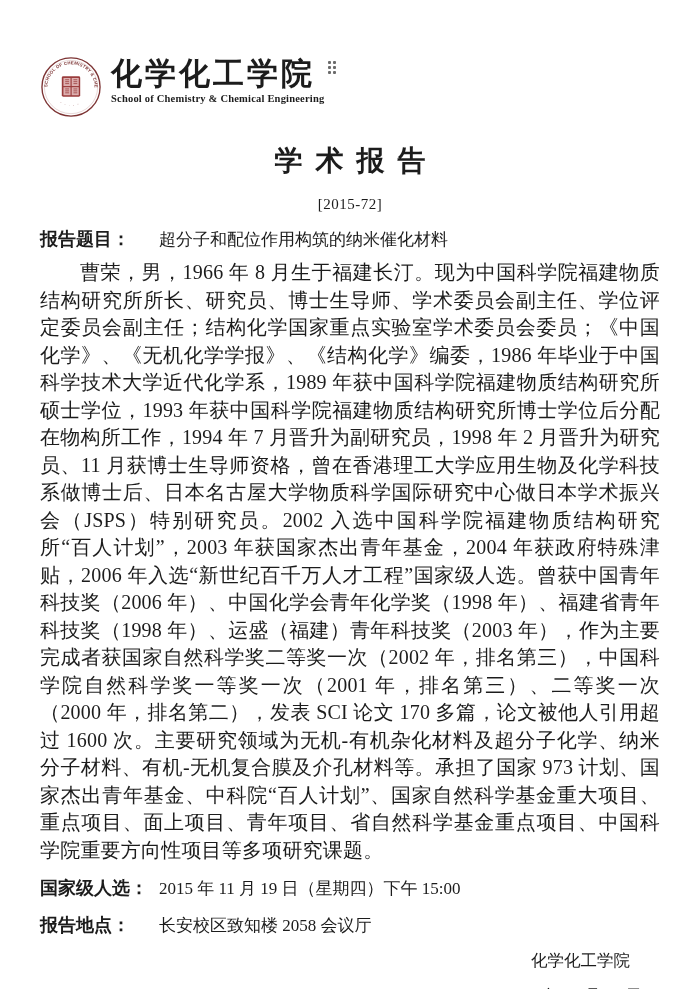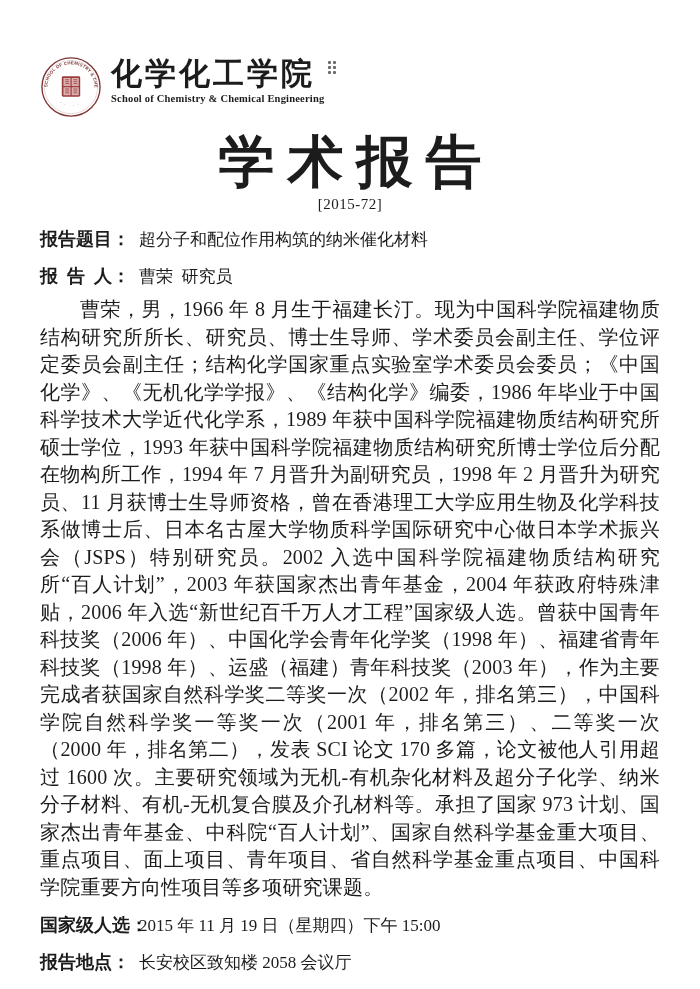--- a/index.html
+++ b/index.html
@@ -19,26 +19,26 @@
   }
   .logo-en{
     font-size:10.5px;font-weight:bold;letter-spacing:0.2px;margin-top:1px;
     font-family:"Liberation Serif",serif;white-space:nowrap;
   }
   .sig-mark{margin:6px 0 0 4px;display:grid;grid-template-columns:3px 3px;grid-gap:2px;}
   .sig-mark i{display:block;width:3px;height:3px;background:#6b6b6b;border-radius:1px;}
   
   .doc-title{
     margin:13px 0 0;text-align:center;font-weight:bold;
-    font-size:56px;line-height:50px;letter-spacing:13px;padding-left:13px;
+    font-size:28px;line-height:50px;letter-spacing:13px;padding-left:13px;
     font-family:"DejaVu Serif","Liberation Serif",serif;
   }
   .ref-no{text-align:center;font-size:15px;line-height:22px;margin-top:7px;letter-spacing:0.5px;}
   
-  .field-row{display:flex;margin-top:12px;line-height:25px;align-items:center;}
+  .field-row{display:flex;margin-top:12px;line-height:25px;align-items:center;gap:20px;}
   .field-label{
     font-family:"Liberation Sans","DejaVu Sans",sans-serif;
     font-weight:bold;font-size:18px;width:99px;flex:none;white-space:pre;
   }
   .field-value{font-size:17px;}
   .affiliation-row{margin:10px 0 0 99px;font-size:17px;line-height:25px;}
   .intro-row{margin-top:15px;}
   
   .intro-text{
     margin:7px 0 0;font-size:20px;line-height:27.5px;
@@ -92,24 +92,20 @@
   </header>
 
   <h1 class="doc-title">学术报告</h1>
   <div class="ref-no">[2015-72]</div>
 
   <div class="field-row">
     <span class="field-label">报告题目：</span>
     <span class="field-value">超分子和配位作用构筑的纳米催化材料</span>
   </div>
 
-  <div class="field-row">
-    <span class="field-label">报 告 人：</span>
-    <span class="field-value">曹荣 研究员</span>
-  </div>
 
   <p class="intro-text">曹荣，男，1966 年 8 月生于福建长汀。现为中国科学院福建物质结构研究所所长、研究员、博士生导师、学术委员会副主任、学位评定委员会副主任；结构化学国家重点实验室学术委员会委员；《中国化学》、《无机化学学报》、《结构化学》编委，1986 年毕业于中国科学技术大学近代化学系，1989 年获中国科学院福建物质结构研究所硕士学位，1993 年获中国科学院福建物质结构研究所博士学位后分配在物构所工作，1994 年 7 月晋升为副研究员，1998 年 2 月晋升为研究员、11 月获博士生导师资格，曾在香港理工大学应用生物及化学科技系做博士后、日本名古屋大学物质科学国际研究中心做日本学术振兴会（JSPS）特别研究员。2002 入选中国科学院福建物质结构研究所“百人计划”，2003 年获国家杰出青年基金，2004 年获政府特殊津贴，2006 年入选“新世纪百千万人才工程”国家级人选。曾获中国青年科技奖（2006 年）、中国化学会青年化学奖（1998 年）、福建省青年科技奖（1998 年）、运盛（福建）青年科技奖（2003 年），作为主要完成者获国家自然科学奖二等奖一次（2002 年，排名第三），中国科学院自然科学奖一等奖一次（2001 年，排名第三）、二等奖一次（2000 年，排名第二），发表 SCI 论文 170 多篇，论文被他人引用超过 1600 次。主要研究领域为无机-有机杂化材料及超分子化学、纳米分子材料、有机-无机复合膜及介孔材料等。承担了国家 973 计划、国家杰出青年基金、中科院“百人计划”、国家自然科学基金重大项目、重点项目、面上项目、青年项目、省自然科学基金重点项目、中国科学院重要方向性项目等多项研究课题。</p>
 
   <div class="field-row">
     <span class="field-label">国家级人选：</span>
     <span class="field-value">2015 年 11 月 19 日（星期四）下午 15:00</span>
   </div>
   <div class="field-row">
     <span class="field-label">报告地点：</span>
     <span class="field-value">长安校区致知楼 2058 会议厅</span>

